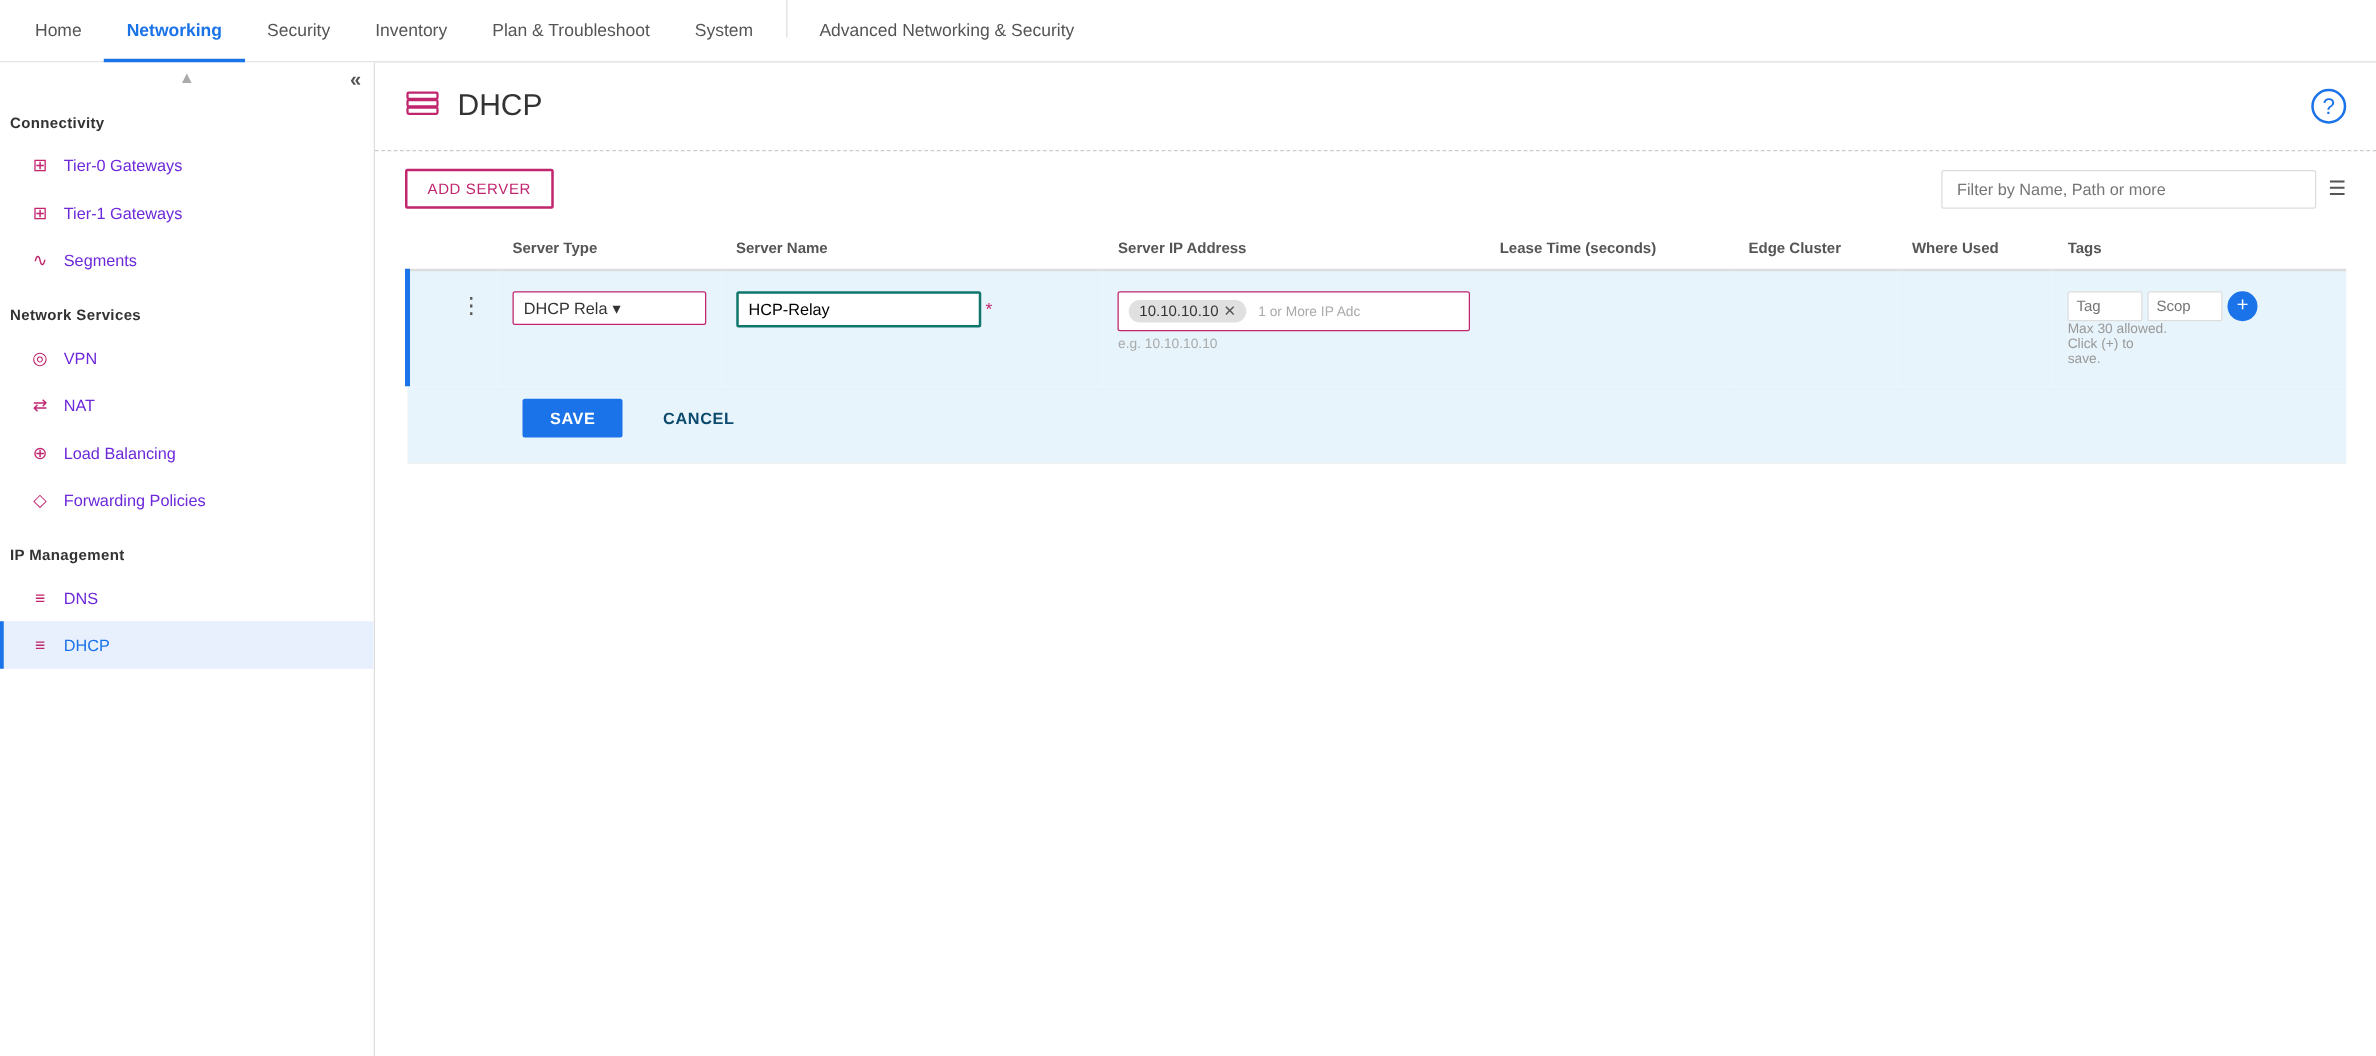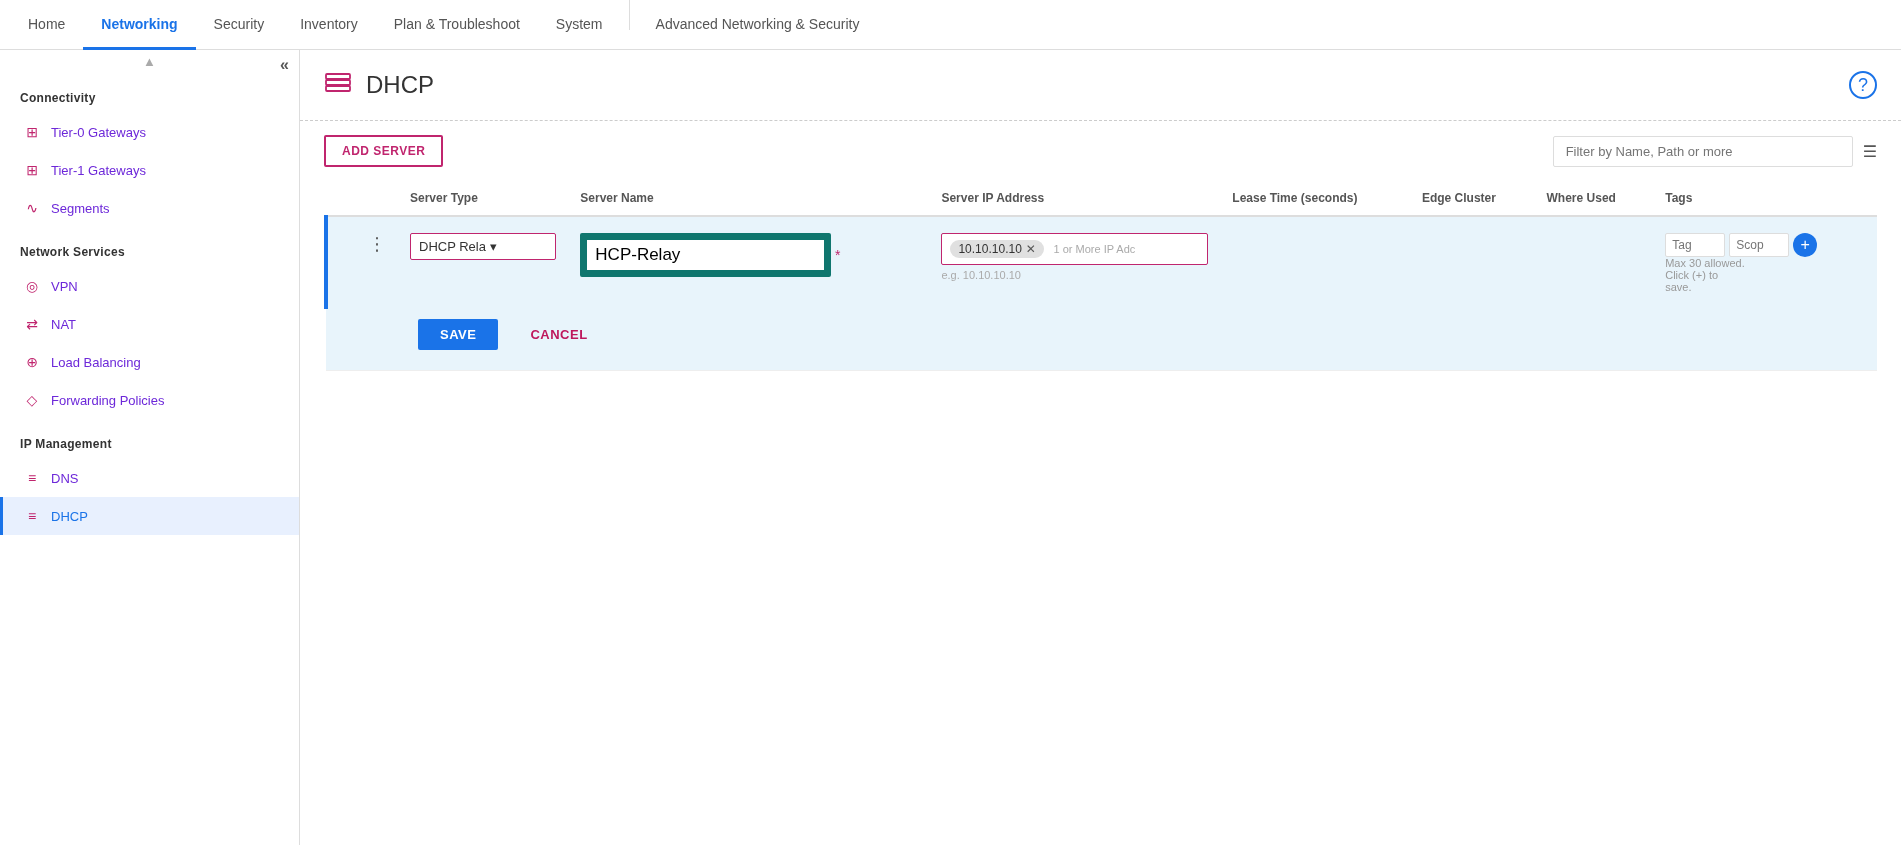--- a/index.html
+++ b/index.html
@@ -68,21 +68,21 @@
       z-index: 10;
     }
     .sidebar-scroll-up {
       display: flex;
       justify-content: center;
       padding: 4px 0;
       color: #aaa;
       cursor: pointer;
     }
     .sidebar-section-title {
-      padding: 18px 20px 8px 20px;
+      padding: 18px 20px 8px 8px;
       font-size: 12px;
       font-weight: 700;
       color: #333;
       letter-spacing: 0.3px;
     }
     .sidebar-item {
       display: flex;
       align-items: center;
       padding: 10px 20px;
       cursor: pointer;
@@ -157,21 +157,21 @@
     }
     .toolbar-left { display: flex; align-items: center; gap: 12px; }
     .toolbar-right { display: flex; align-items: center; gap: 10px; }
 
     .btn-add-server {
       padding: 7px 16px;
       border: 2px solid #c0256e;
       background: #fff;
       color: #c0256e;
       font-size: 12px;
-      font-weight: 700;
+      font-weight: 400;
       letter-spacing: 0.5px;
       cursor: pointer;
       border-radius: 2px;
     }
 
     .filter-input {
       width: 300px;
       padding: 7px 12px;
       border: 1px solid #ddd;
       border-radius: 2px;
@@ -240,24 +240,24 @@
       border: 1px solid #c0256e;
       border-radius: 2px;
       padding: 5px 8px;
       font-size: 13px;
       cursor: pointer;
       background: #fff;
       min-width: 110px;
       gap: 4px;
     }
     .text-field {
-      border: 7px solid #0f766e;
+      border: 2px solid #0f766e;
       border-radius: 2px;
       padding: 5px 8px;
-      font-size: 17px;
+      font-size: 13px;
       outline: none;
       min-width: 130px;
     }
     .required-star {
       color: #c0256e;
       font-size: 14px;
     }
 
     
     .ip-field-container {
@@ -334,21 +334,21 @@
       border: none;
       border-radius: 2px;
       font-size: 13px;
       font-weight: 600;
       cursor: pointer;
       letter-spacing: 0.5px;
     }
     .btn-cancel {
       padding: 8px 16px;
       background: transparent;
-      color: #be185d;
+      color: #0c4a6e;
       border: none;
       font-size: 13px;
       font-weight: 600;
       cursor: pointer;
       letter-spacing: 0.5px;
     }
 
     
     .icon-dhcp::before { content: "≡"; }
     .icon-tier0::before { content: "⊞"; }

